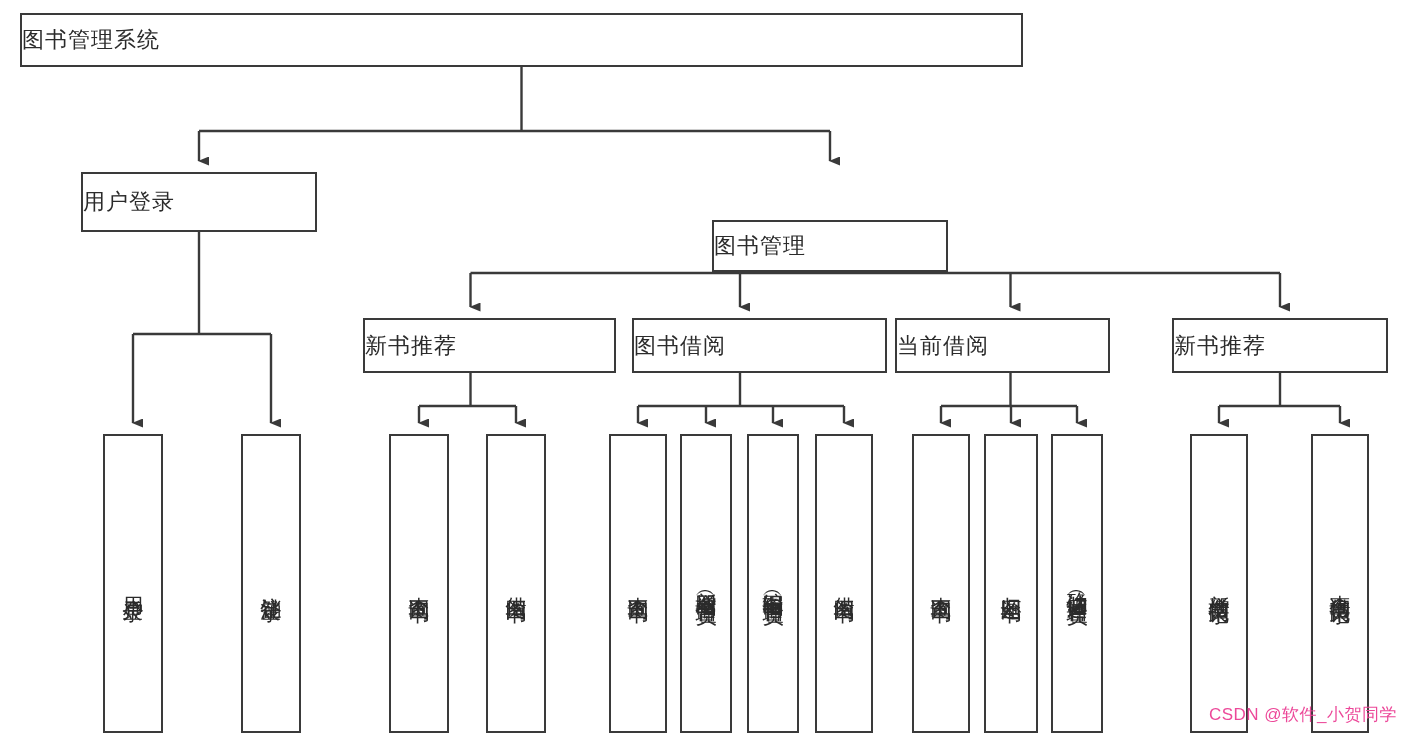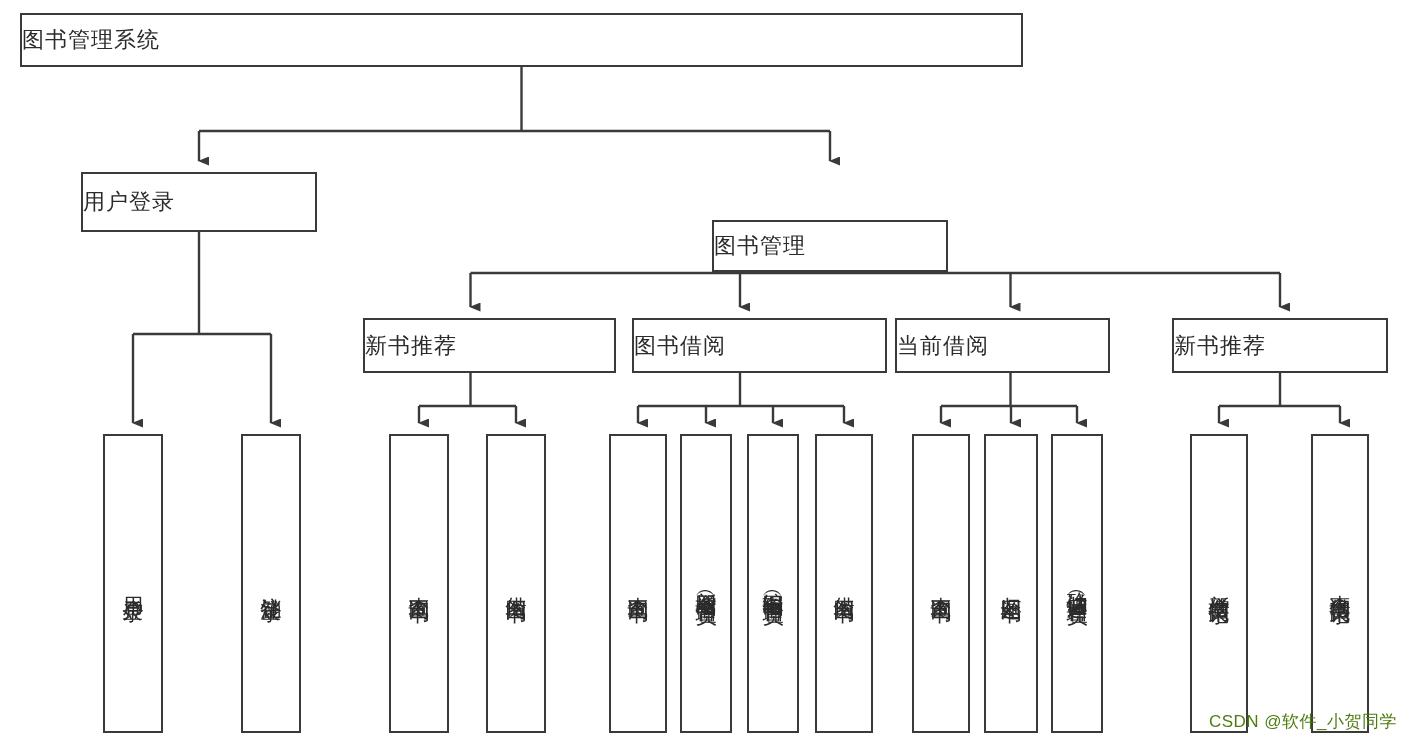--- a/index.html
+++ b/index.html
@@ -55,23 +55,23 @@
     white-space: nowrap;
     display: block;
   }
   .node-label {
     display: block;
     white-space: nowrap;
   }
   #watermark {
     position: absolute;
     right: 8px;
-    bottom: 14px;
+    bottom: 21px;
     font-size: 17px;
-    color: #4d7c0f;
+    color: #ec4899;
     letter-spacing: 0.5px;
     white-space: nowrap;
     user-select: none;
   }
 </style>
 </head>
 <body>
 
 <div id="diagram-root">
 

